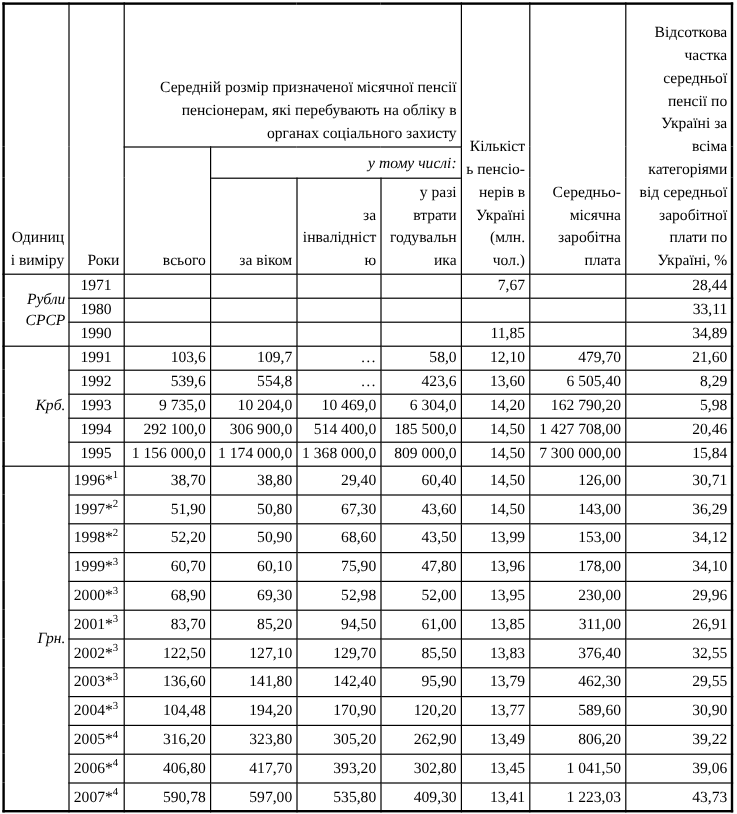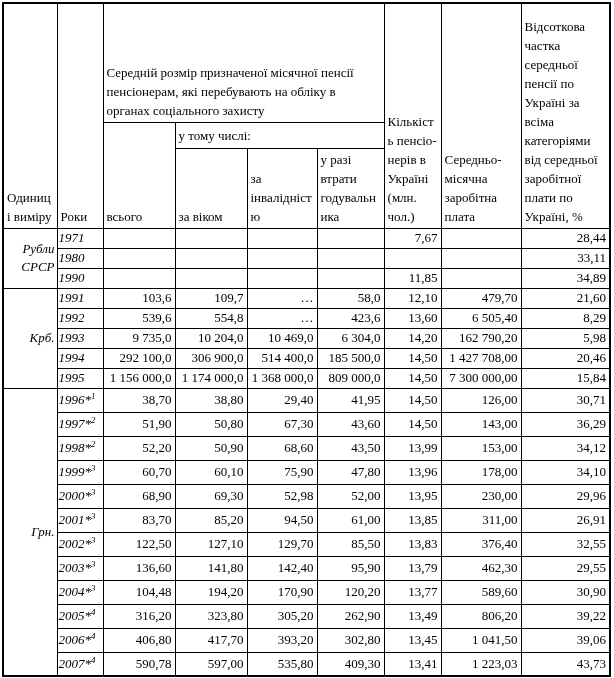--- a/index.html
+++ b/index.html
@@ -25,42 +25,42 @@
   .pension-table th,
   .pension-table td {
     border: 1px solid #000000;
     font-weight: normal;
     font-size: 13px;
     color: #000000;
     box-sizing: border-box;
   }
   
   .pension-table th {
-    text-align: left;
+    text-align: right;
     vertical-align: bottom;
     padding: 1px 3px 2px 3px;
     line-height: 19px;
     overflow-wrap: break-word;
     word-wrap: break-word;
     margin-top: 15px;
   }
   tr.hr1 { height: 119px; }
   tr.hr2 { height: 26px; }
   tr.hr3 { height: 76px; }
-  th.h-including { vertical-align: middle; padding-bottom: 1px; }
+  th.h-including { vertical-align: middle; padding-bottom: 1px; font-style: italic; }
   
   .pension-table td {
     padding: 0 3px 0 1px;
     vertical-align: middle;
     white-space: nowrap;
   }
   tr.sec-0, tr.sec-1 { height: 20px; }
   tr.sec-2 { height: 24px; }
   td.num-cell { text-align: right; }
-  td.year-cell { text-align: left; padding: 0 1px; font-style: italic; }
+  td.year-cell { text-align: center; padding: 0 1px; }
   td.unit-cell {
     text-align: right;
     vertical-align: middle;
     white-space: normal;
     padding: 0 2px;
     line-height: 18px;
     font-style: italic;
   }
   td.year-cell sup {
     font-size: 9px;
@@ -185,21 +185,21 @@
           <td class="num-cell">14,50</td>
           <td class="num-cell">7 300 000,00</td>
           <td class="num-cell">15,84</td>
         </tr>
         <tr class="sec-2">
           <td rowspan="12" class="unit-cell">Грн.</td>
           <td class="year-cell">1996*<sup>1</sup></td>
           <td class="num-cell">38,70</td>
           <td class="num-cell">38,80</td>
           <td class="num-cell">29,40</td>
-          <td class="num-cell">41,95</td>
+          <td class="num-cell">60,40</td>
           <td class="num-cell">14,50</td>
           <td class="num-cell">126,00</td>
           <td class="num-cell">30,71</td>
         </tr>
         <tr class="sec-2">
           <td class="year-cell">1997*<sup>2</sup></td>
           <td class="num-cell">51,90</td>
           <td class="num-cell">50,80</td>
           <td class="num-cell">67,30</td>
           <td class="num-cell">43,60</td>

